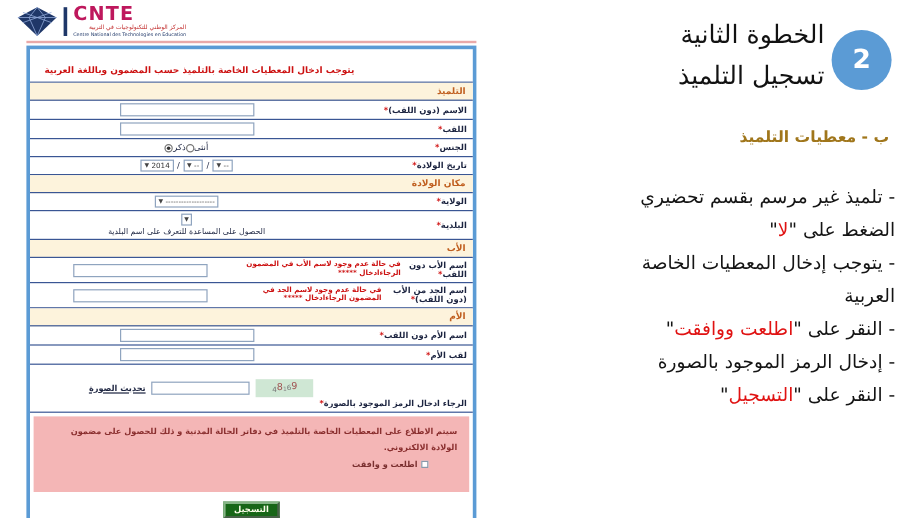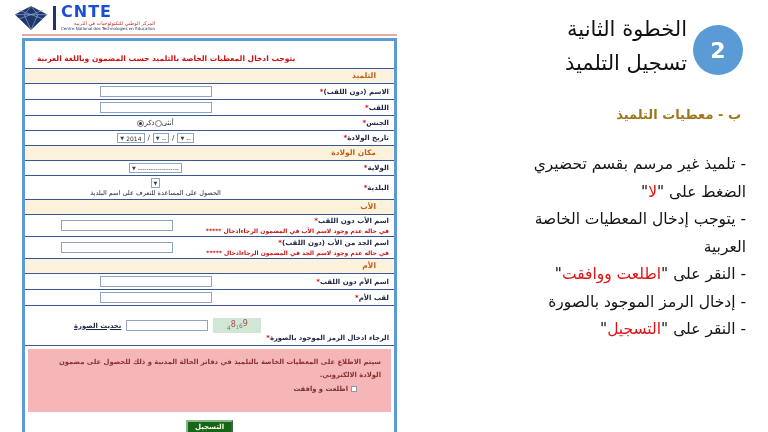--- a/index.html
+++ b/index.html
@@ -4,47 +4,47 @@
 <style>
   * { margin:0; padding:0; box-sizing:border-box; }
   body { font-family:"DejaVu Sans", sans-serif; background:#fff; }
   .slide { position:relative; width:768px; height:432px; background:#ffffff; overflow:hidden; }
 
   
   .logo-row { position:absolute; left:14px; top:4px; display:flex; align-items:center; gap:5px; }
   .logo-mark { width:34px; height:26px; }
   .logo-sep { width:3px; height:24px; background:#1f3768; }
   .logo-text { display:flex; flex-direction:column; line-height:1; }
-  .logo-acronym { font-size:16px; font-weight:bold; color:#1d4ed8; letter-spacing:1px; }
+  .logo-acronym { font-size:16px; font-weight:bold; color:#be185d; letter-spacing:1px; }
   .logo-tag-ar { font-size:5px; color:#c23030; margin-top:1px; direction:rtl; }
   .logo-tag-fr { font-size:4px; color:#1f3768; margin-top:1px; }
   .pink-divider { position:absolute; left:22px; top:34px; width:375px; height:2px; background:#e9a9a9; }
 
   
   .form-frame { position:absolute; left:22px; top:38px; width:375px; border:3px solid #5b9bd5; background:#fff;
                 direction:rtl; font-size:7px; color:#1c2440; }
   .row { border-bottom:1px solid #3a5694; padding:2px 5px; display:flex; align-items:center; min-height:15px; }
   .row-label { width:108px; font-weight:bold; color:#1c2440; font-size:7px; flex:none; }
   .star { color:#d01010; }
   .field { flex:1; display:flex; justify-content:center; align-items:center; }
   .intro { padding:13px 12px 5px; text-align:left; color:#cc1111; font-weight:bold; font-size:7.5px;
            border-bottom:1px solid #3a5694; }
-  .section-hd { background:#fdf3dc; color:#c05f20; font-weight:bold; font-size:7.5px; padding:2px 18px 3px;
+  .section-hd { background:#fdf3dc; color:#c05f20; font-weight:bold; font-size:7.5px; padding:2px 6px 3px;
                 border-bottom:1px solid #3a5694; }
   input.txt { width:112px; height:11px; border:1px solid #8fa4bf; background:#fff; font-size:7px; }
   .sel { display:inline-flex; align-items:center; gap:2px; border:1px solid #8fa4bf; background:#fff;
          height:10px; padding:0 2px; font-size:6px; color:#333; direction:ltr; }
   .sel .arrow { font-size:5px; color:#444; }
   .radio { width:7px; height:7px; border:1px solid #777; border-radius:50%; display:inline-block; background:#fff; position:relative; }
   .radio.on::after { content:""; position:absolute; left:1px; top:1px; width:3px; height:3px; border-radius:50%; background:#333; }
   .gender-field { direction:ltr; display:flex; gap:0; }
   .date-field { direction:ltr; display:flex; align-items:center; gap:3px; }
   .twoline { display:flex; flex-direction:column; align-items:center; gap:1px; }
   .help-link { color:#1c2440; font-size:6.5px; }
-  .label-block { width:185px; flex:none; display:flex; flex-direction:column; gap:2px; }
+  .label-block { width:185px; flex:none; display:flex; flex-direction:row; gap:2px; }
   .red-note { color:#cc1111; font-weight:bold; font-size:6px; }
   .captcha-row { display:flex; align-items:center; gap:5px; padding:3px 5px; border-bottom:1px solid #3a5694; min-height:22px; }
   .captcha-label { font-weight:bold; font-size:6.8px; flex:none;margin-top:25px; }
   .captcha-box { width:48px; height:15px; background:#cfe7d4; display:inline-flex; align-items:center; justify-content:center; flex:none; }
   .captcha-box span { line-height:1; }
   .cd1 { color:#a05050; font-size:8px; margin-top:-3px; }
   .cd2 { color:#777;   font-size:6px; margin-top:0; }
   .cd3 { color:#888;   font-size:5px; margin-top:4px; }
   .cd4 { color:#a05050; font-size:8px; margin-top:-1px; }
   .cd5 { color:#777;   font-size:6px; margin-top:4px; }

